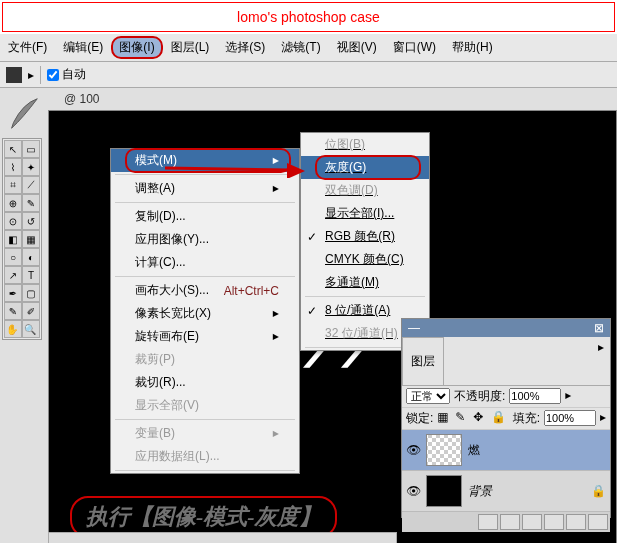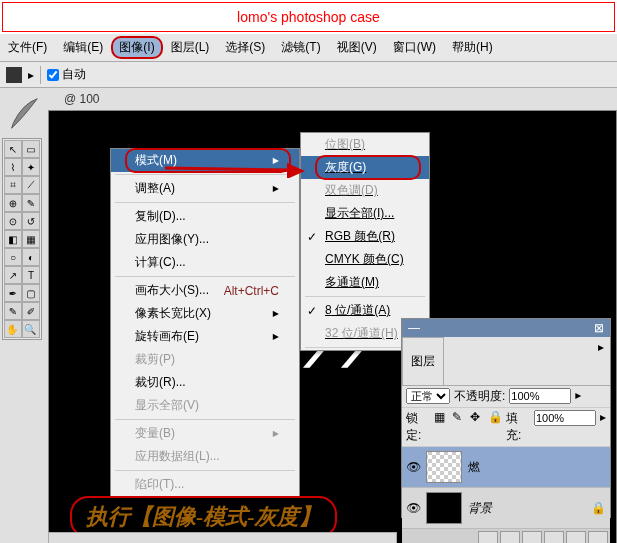--- a/index.html
+++ b/index.html
@@ -34,32 +34,32 @@
 .window-controls { position: absolute; right: 6px; top: 26px; display: flex; gap: 2px; }
 .wc-btn { width: 28px; height: 18px; border: 1px solid #888; background: linear-gradient(#f8f8f8,#d8d8d8); border-radius: 2px; display: flex; align-items: center; justify-content: center; font-size: 10px; }
 .wc-btn.close { background: linear-gradient(#e88,#c44); color: #fff; }
 .layers-panel { position: absolute; right: 6px; bottom: 50px; width: 210px; height: 200px; background: #e4e4e4; border: 1px solid #888; }
 .layers-header { background: #6a87ab; color: #fff; padding: 2px 6px; display: flex; justify-content: space-between; align-items: center; }
 .layers-tabs { display: flex; border-bottom: 1px solid #aaa; }
 .layers-tab { padding: 15px 8px; background: #d0d0d0; border: 1px solid #aaa; border-bottom: none; }
 .layers-tab.active { background: #e4e4e4; }
 .layers-row { display: flex; align-items: flex-start; padding: 2px 4px; gap: 4px; border-bottom: 1px solid #ccc; }
 .layers-row select, .layers-row input { font-size: 11px; }
-.opacity-input { width: 62px; }
+.opacity-input { width: 52px; }
 .layer-list { background: #d8d8d8; }
 .layer-item { display: flex; align-items: center; gap: 6px; padding: 4px; border-bottom: 1px solid #bbb; }
 .layer-item.selected { background: #8fa8d0; }
 .layer-thumb { width: 36px; height: 32px; border: 1px solid #888; background: repeating-conic-gradient(#fff 0 25%, #ccc 0 50%) 50% / 8px 8px; }
 .layer-thumb.black { background: #000; }
 .layer-bottom { display: flex; justify-content: flex-end; gap: 2px; padding: 2px; background: #d0d0d0; }
 .layer-btn { width: 20px; height: 16px; border: 1px solid #999; background: #e0e0e0; }
 .eye { width: 14px; height: 14px; }
 .lock-icons { display: flex; gap: 4px; align-items: center; }
 .lock-icons span { width: 14px; height: 14px; display: inline-block; }
-.caption { position: absolute; left: 70px; bottom: 30px; color: #a16207; font-size: 22px; font-weight: bold; font-style: italic; border: 2px solid #c00; border-radius: 18px; padding: 4px 14px; font-family: KaiTi, serif; }
+.caption { position: absolute; left: 70px; bottom: 30px; color: #737373; font-size: 22px; font-weight: bold; font-style: italic; border: 2px solid #c00; border-radius: 18px; padding: 4px 14px; font-family: KaiTi, serif; }
 .scrollbar-h { position: absolute; left: 48px; right: 220px; bottom: 22px; height: 14px; background: #ddd; border: 1px solid #aaa; }
 .canvas-art { position: absolute; left: 180px; top: 200px; color: #fff; font-size: 60px; font-weight: bold; letter-spacing: -4px; pointer-events: none; }
 </style>
 </head>
 <body>
 
 <div class="title-bar">lomo's photoshop case</div>
 
 <div class="menu-bar">
   <span class="menu-item">文件(F)</span>
@@ -169,23 +169,20 @@
       </div>
       <div class="dd-sep"></div>
       <div class="dd-item disabled">
         <span>变量(B)</span>
         <span class="arrow">▶</span>
       </div>
       <div class="dd-item disabled">
         <span>应用数据组(L)...</span>
       </div>
       <div class="dd-sep"></div>
-      <div class="dd-item disabled">
-        <span>陷印(T)...</span>
-      </div>
     </div>
 
   <div class="dropdown dropdown-2" id="dd2">
       <div class="dd-item disabled">
         <span>位图(B)</span>
       </div>
       <div class="dd-item highlighted circled">
         <span>灰度(G)</span>
       </div>
       <div class="dd-item disabled">

